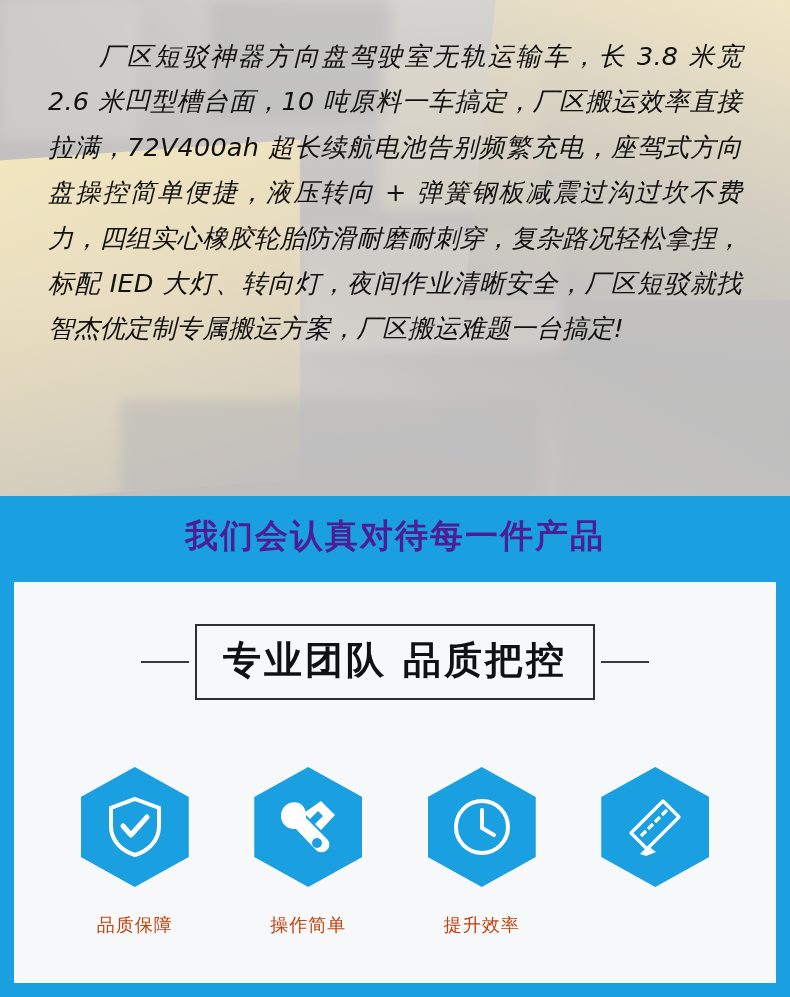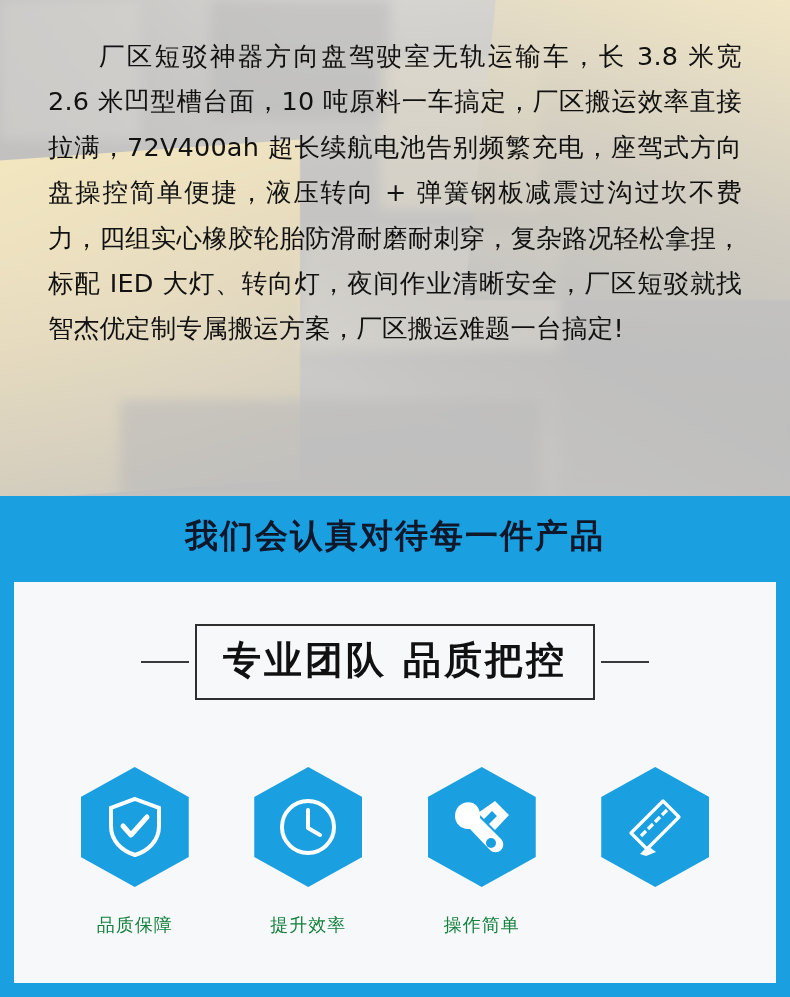--- a/index.html
+++ b/index.html
@@ -77,34 +77,35 @@
     left: 0; right: 0; top: 0;
     padding: 34px 48px 0 48px;
     box-sizing: border-box;
     color: #111;
     font-size: 25.5px;
     line-height: 1.78;
     letter-spacing: 0.2px;
     text-align: justify;
     text-indent: 2em;
     font-family: "DejaVu Sans", "Liberation Sans", sans-serif;
+    font-style: italic;
   }
 
   
   .banner {
     position: relative;
     width: 790px;
     height: 80px;
     background: #1a9fe0;
     display: flex;
     align-items: center;
     justify-content: center;
   }
   .banner-text {
-    color: #0f172a;
+    color: #4c1d95;
     font-size: 33px;
     font-weight: bold;
     letter-spacing: 2px;
     font-family: "DejaVu Sans", "Liberation Sans", sans-serif;
   }
 
   
   .card {
     position: absolute;
     left: 14px;
@@ -179,21 +180,21 @@
     background: #1a9fe0;
     clip-path: polygon(50% 0%, 100% 25%, 100% 75%, 50% 100%, 0% 75%, 0% 25%);
     display: flex;
     align-items: center;
     justify-content: center;
   }
   .hex svg { display: block; }
   .feature-label {
     margin-top: 26px;
     font-size: 18px;
-    color: #15803d;
+    color: #c2410c;
     letter-spacing: 1px;
     font-family: "DejaVu Sans", "Liberation Sans", sans-serif;
   }
 </style>
 </head>
 <body>
 
 <div class="page">
 
   <div class="hero">
@@ -235,40 +236,40 @@
                 <path d="M17 30 L25 39 L41 21" fill="none" stroke="#ffffff" stroke-width="5" stroke-linecap="round" stroke-linejoin="round"></path>
               </svg>
             </span>
           </div>
           <div class="feature-label">品质保障</div>
         </div>
 
         <div class="feature">
           <div class="hex">
             <span>
-              <svg width="60" height="60" viewBox="0 0 60 60">
-                <circle cx="30" cy="30" r="26" fill="none" stroke="#ffffff" stroke-width="4"></circle>
-                <path d="M30 13 V31 L42 38" fill="none" stroke="#ffffff" stroke-width="4" stroke-linecap="round" stroke-linejoin="round"></path>
-              </svg>
-            </span>
-          </div>
-          <div class="feature-label">提升效率</div>
-        </div>
-
-        <div class="feature">
-          <div class="hex">
-            <span>
               <svg width="62" height="60" viewBox="0 0 62 60">
                 <path d="M22 6 C13 3 4 9 4 19 c0 8 7 14 15 13 l20 21 c3 3 8 3 11 0 3-3 3-8 0-11 L29 21 c1-8-3-13-7-15 z" fill="#ffffff"></path>
                 <path d="M44 4 L58 18 L44 33 L38 27 L46 19 L41 14 L33 22 L27 16 Z" fill="#ffffff"></path>
                 <circle cx="40" cy="46" r="5" fill="#1a9fe0"></circle>
               </svg>
             </span>
           </div>
           <div class="feature-label">操作简单</div>
+        </div>
+
+        <div class="feature">
+          <div class="hex">
+            <span>
+              <svg width="60" height="60" viewBox="0 0 60 60">
+                <circle cx="30" cy="30" r="26" fill="none" stroke="#ffffff" stroke-width="4"></circle>
+                <path d="M30 13 V31 L42 38" fill="none" stroke="#ffffff" stroke-width="4" stroke-linecap="round" stroke-linejoin="round"></path>
+              </svg>
+            </span>
+          </div>
+          <div class="feature-label">提升效率</div>
         </div>
 
         <div class="feature">
           <div class="hex">
             <span>
               <svg width="58" height="62" viewBox="0 0 58 62">
                 <g stroke="#ffffff" stroke-width="3.2" fill="none" stroke-linejoin="round">
                   <path d="M37 5 L53 21 L21 53 L5 37 Z"></path>
                   <path d="M41 14 L36 19"></path>
                   <path d="M34 21 L29 26"></path>

